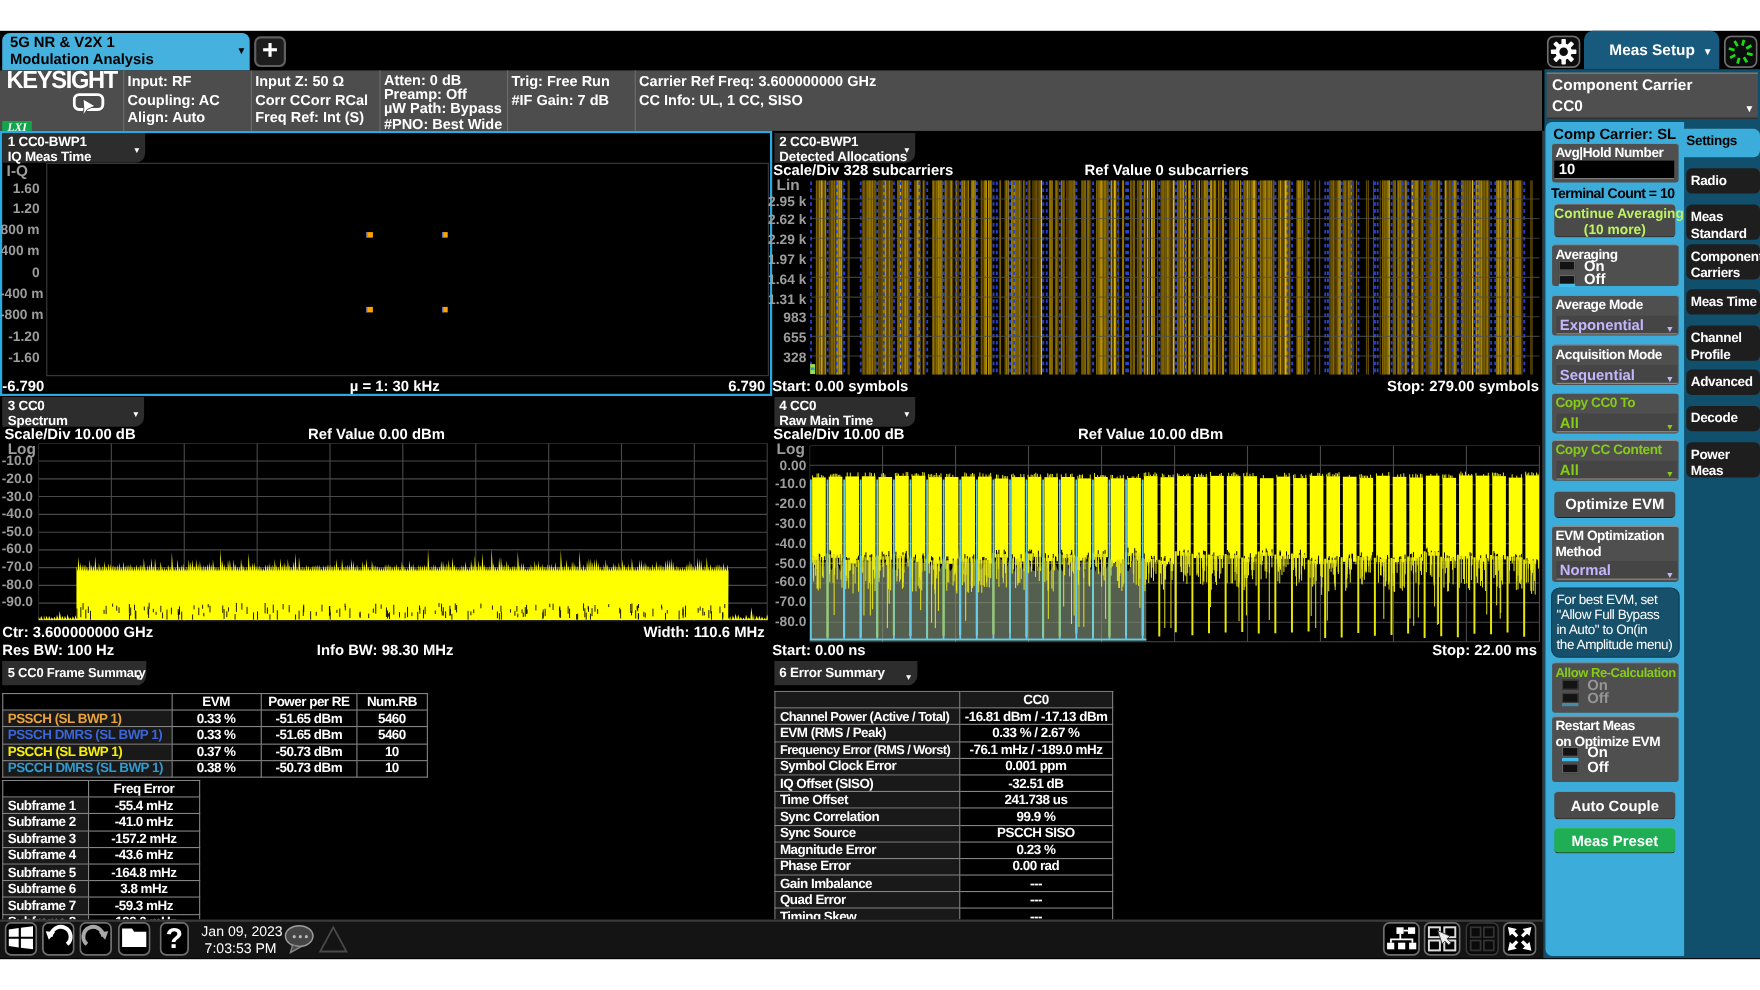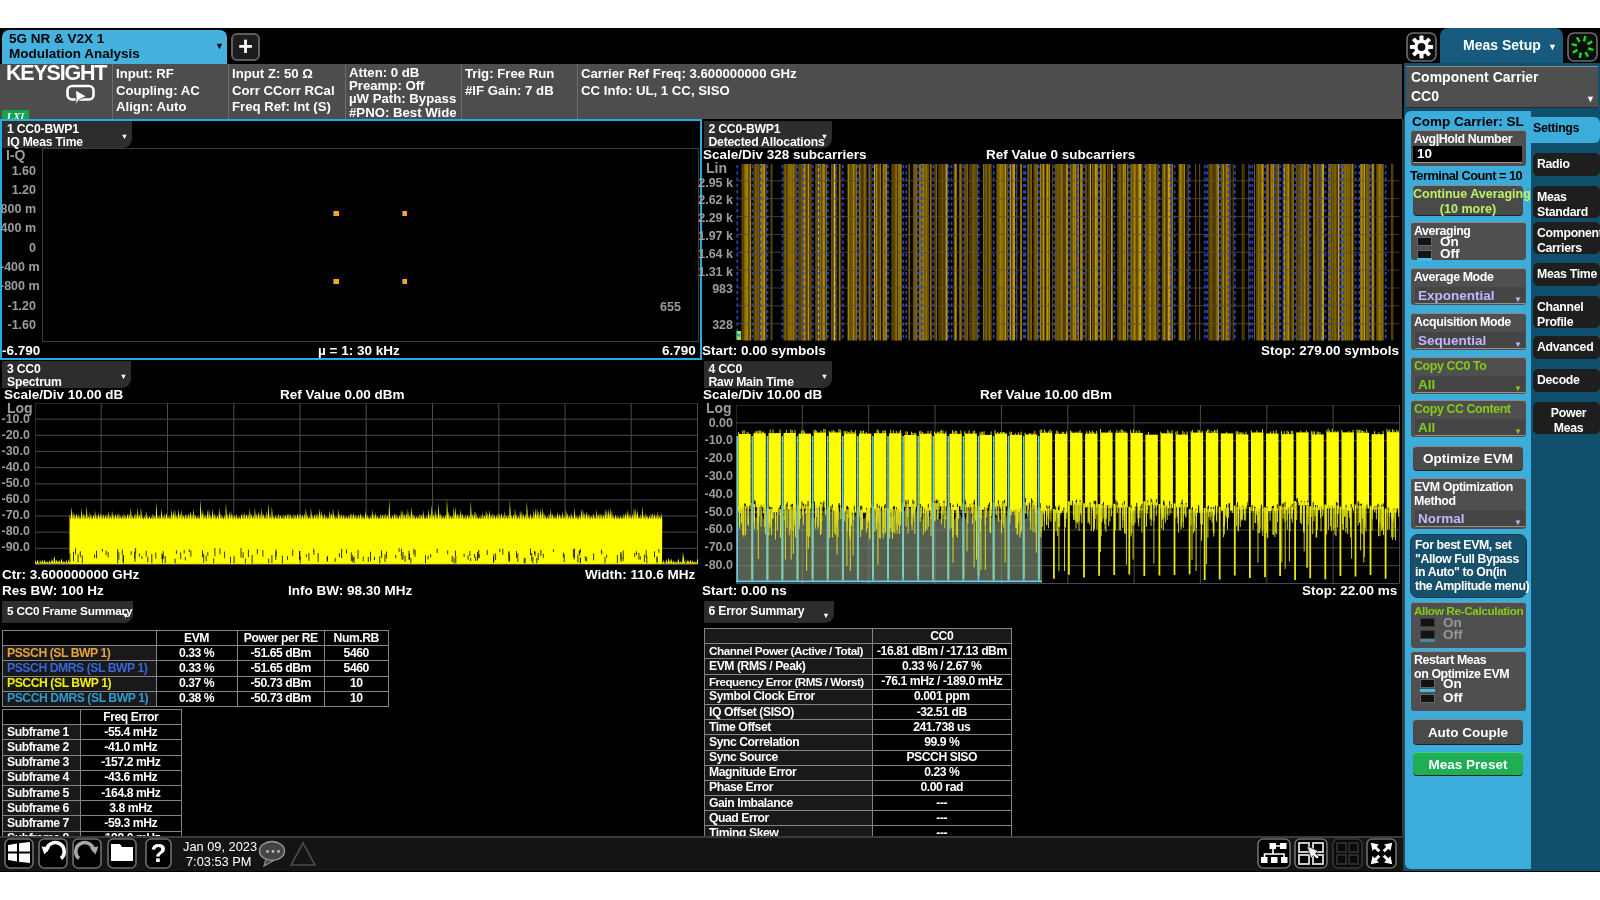--- a/index.html
+++ b/index.html
@@ -124,21 +124,21 @@
 <div class="pbx dim" style="top:400px;height:37px">
     <div class="lb">Copy CC Content</div>
     <div class="val">All<span class="vd">▼</span></div>
   </div>
 <div class="btn" style="top:446px;height:25px;line-height:24px">Optimize EVM</div>
 <div class="pbx" style="top:478px;height:51px">
     <div class="lb">EVM Optimization</div>
     <div class="lb">Method</div>
     <div class="val">Normal<span class="vd">▼</span></div>
   </div>
-<div class="a" style="left:1410px;top:534px;width:117px;height:64px;background:#17506b;border-radius:8px;border:1px solid #0d3c52;color:#fff;font-weight:bold;font-size:12.3px;letter-spacing:-0.4px;line-height:13.6px;padding:4px 0 0 4px;white-space:nowrap">For best EVM, set<br>"Allow Full Bypass<br>in Auto" to On(in<br>the Amplitude menu)</div>
+<div class="a" style="left:1410px;top:534px;width:117px;height:64px;background:#17506b;border-radius:8px;border:1px solid #0d3c52;color:#fff;font-weight:normal;font-size:12.3px;letter-spacing:-0.4px;line-height:13.6px;padding:4px 0 0 4px;white-space:nowrap">For best EVM, set<br>"Allow Full Bypass<br>in Auto" to On(in<br>the Amplitude menu)</div>
 <div class="pbx dim" style="top:602px;height:46px">
     <div class="lb" style="font-size:11.8px">Allow Re-Calculation</div>
   </div>
 <div class="sq" style="left:1420px;top:618px;border-color:#3c3c3c"></div>
 <div class="t" style="left:1443px;top:616px;color:#969696">On</div>
 <div class="sq" style="left:1420px;top:630px;border-color:#3c3c3c"></div>
 <div class="sqb" style="left:1420px;top:638.5px;opacity:.55"></div>
 <div class="t" style="left:1443px;top:628px;color:#969696">Off</div>
 <div class="pbx" style="top:651px;height:60px">
     <div class="lb">Restart Meas</div>
@@ -152,21 +152,21 @@
 <div class="btn" style="top:719px;height:26px;line-height:25px">Auto Couple</div>
 <div class="btn" style="top:752px;height:24px;line-height:23px;background:#1fae53;border-top:1px solid #49c97a">Meas Preset</div>
 <div class="rtab" style="top:117px;height:26px;background:#3cacdb;color:#000;border-radius:0 6px 6px 0;left:1529px;width:71px">Settings</div>
 <div class="rtab" style="top:153px;height:23px;">Radio</div>
 <div class="rtab" style="top:186px;height:32px;">Meas<br>Standard</div>
 <div class="rtab" style="top:222px;height:32px;">Component<br>Carriers</div>
 <div class="rtab" style="top:263px;height:23px;">Meas Time</div>
 <div class="rtab" style="top:296px;height:32px;">Channel<br>Profile</div>
 <div class="rtab" style="top:336px;height:23px;">Advanced</div>
 <div class="rtab" style="top:369px;height:23px;">Decode</div>
-<div class="rtab" style="top:402px;height:32px;text-align:center;">Power<br>Meas</div>
+<div class="rtab" style="top:402px;height:32px;">Power<br>Meas</div>
 <div class="a" style="left:0px;top:119px;width:701.5px;height:240.5px;border:2px solid #29abe2"></div>
 <div class="tb" style="left:2px;top:121px;width:130px;height:26.5px">1 CC0-BWP1<br>IQ Meas Time<span class="dd">▼</span></div>
 <div class="g" style="left:6px;top:149px;font-size:14px">I-Q</div>
 <div class="a" style="left:41.5px;top:148px;width:657px;height:193.5px;border:1px solid #3c3c3c;background:#000"></div>
 <div class="g" style="left:0;top:164.5px;width:36px;text-align:right">1.60</div>
 <div class="g" style="left:0;top:183.8px;width:36px;text-align:right">1.20</div>
 <div class="g" style="left:0;top:203.1px;width:36px;text-align:right">800 m</div>
 <div class="g" style="left:0;top:222.4px;width:36px;text-align:right">400 m</div>
 <div class="g" style="left:0;top:241.7px;width:36px;text-align:right">0</div>
 <div class="g" style="left:0;top:261.0px;width:36px;text-align:right">-400 m</div>
@@ -184,21 +184,21 @@
 <div class="t" style="left:703px;top:148px">Scale/Div 328 subcarriers</div>
 <div class="t" style="left:986px;top:148px">Ref Value 0 subcarriers</div>
 <div class="g" style="left:706px;top:162px;font-size:14px">Lin</div>
 <div class="g" style="left:660px;top:176.5px;width:73px;text-align:right">2.95 k</div>
 <div class="g" style="left:660px;top:194.3px;width:73px;text-align:right">2.62 k</div>
 <div class="g" style="left:660px;top:212.1px;width:73px;text-align:right">2.29 k</div>
 <div class="g" style="left:660px;top:229.9px;width:73px;text-align:right">1.97 k</div>
 <div class="g" style="left:660px;top:247.7px;width:73px;text-align:right">1.64 k</div>
 <div class="g" style="left:660px;top:265.5px;width:73px;text-align:right">1.31 k</div>
 <div class="g" style="left:660px;top:283.3px;width:73px;text-align:right">983</div>
-<div class="g" style="left:660px;top:301.1px;width:73px;">655</div>
+<div class="g" style="left:660px;top:301.1px;width:73px;text-align:right">655</div>
 <div class="g" style="left:660px;top:318.9px;width:73px;text-align:right">328</div>
 <svg style="position:absolute;left:735.5px;top:162.5px" width="664.0" height="179.0" viewBox="0 0 664.0 179.0">
     <rect width="664.0" height="179.0" fill="#000"></rect>
     <rect x="5.7" y="1" width="0.9" height="176.5" fill="#9a7800"></rect>
     <rect x="6.6" y="1" width="1.4" height="176.5" fill="#583f00"></rect>
     <rect x="8" y="1" width="0.7" height="176.5" fill="#8a6c00"></rect>
     <rect x="8.7" y="1" width="1.1" height="176.5" fill="#bd9708"></rect>
     <rect x="9.8" y="1" width="0.7" height="176.5" fill="#8a6c00"></rect>
     <rect x="10.5" y="1" width="1.1" height="176.5" fill="#7a5e00"></rect>
     <rect x="11.6" y="1" width="0.7" height="176.5" fill="#a88500"></rect>

